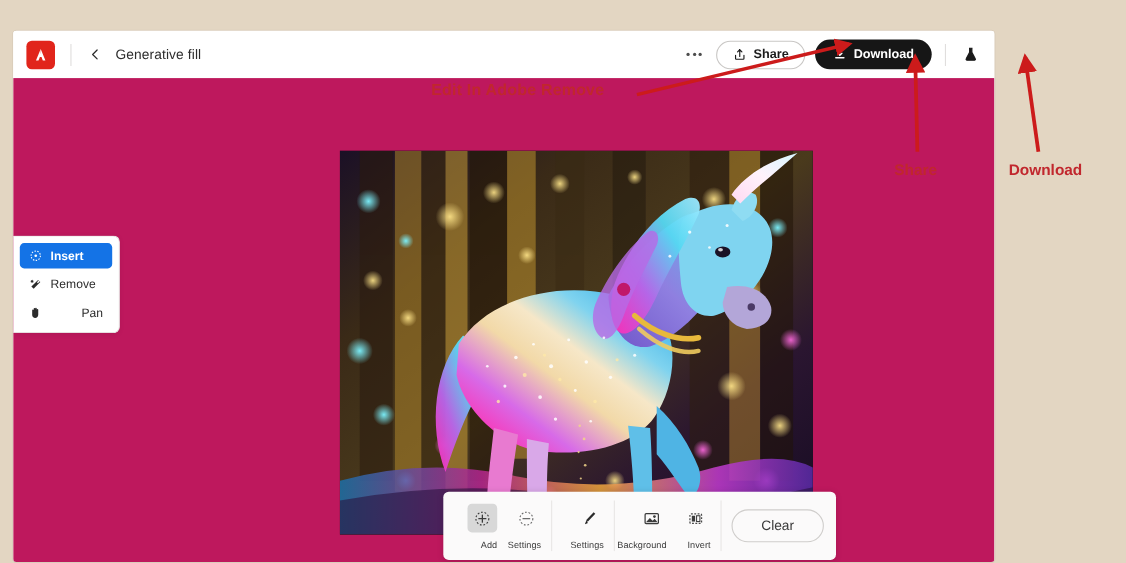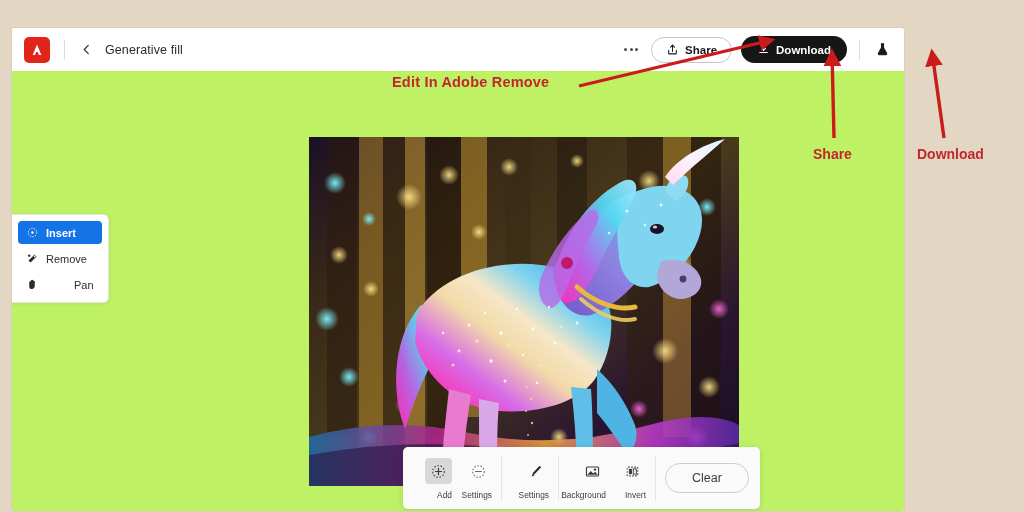--- a/index.html
+++ b/index.html
@@ -63,21 +63,21 @@
     background:#161616;color:#ffffff;font-size:11.5px;font-weight:700;cursor:pointer;
     border:none;white-space:nowrap;
   }
   .hdr-divider2{width:1px;height:20px;background:#e0dedd;margin:0 10px 0 12px;flex:0 0 auto;}
   .flask-btn{
     width:24px;height:24px;display:flex;align-items:center;justify-content:center;
     cursor:pointer;
   }
   
   .canvas{
-    position:absolute;left:0;top:43px;right:0;bottom:0;background:#bef264;
+    position:absolute;left:0;top:43px;right:0;bottom:0;background:#be185d;
   }
   
   .tool-panel{
     position:absolute;left:0px;top:143px;width:84px;
     background:#ffffff;border:1px solid #e6e4e3;border-left:none;
     border-radius:0 6px 6px 0;
     box-shadow:0 1px 5px rgba(0,0,0,0.07);
     padding:6px 6px;
   }
   .tool-item{

